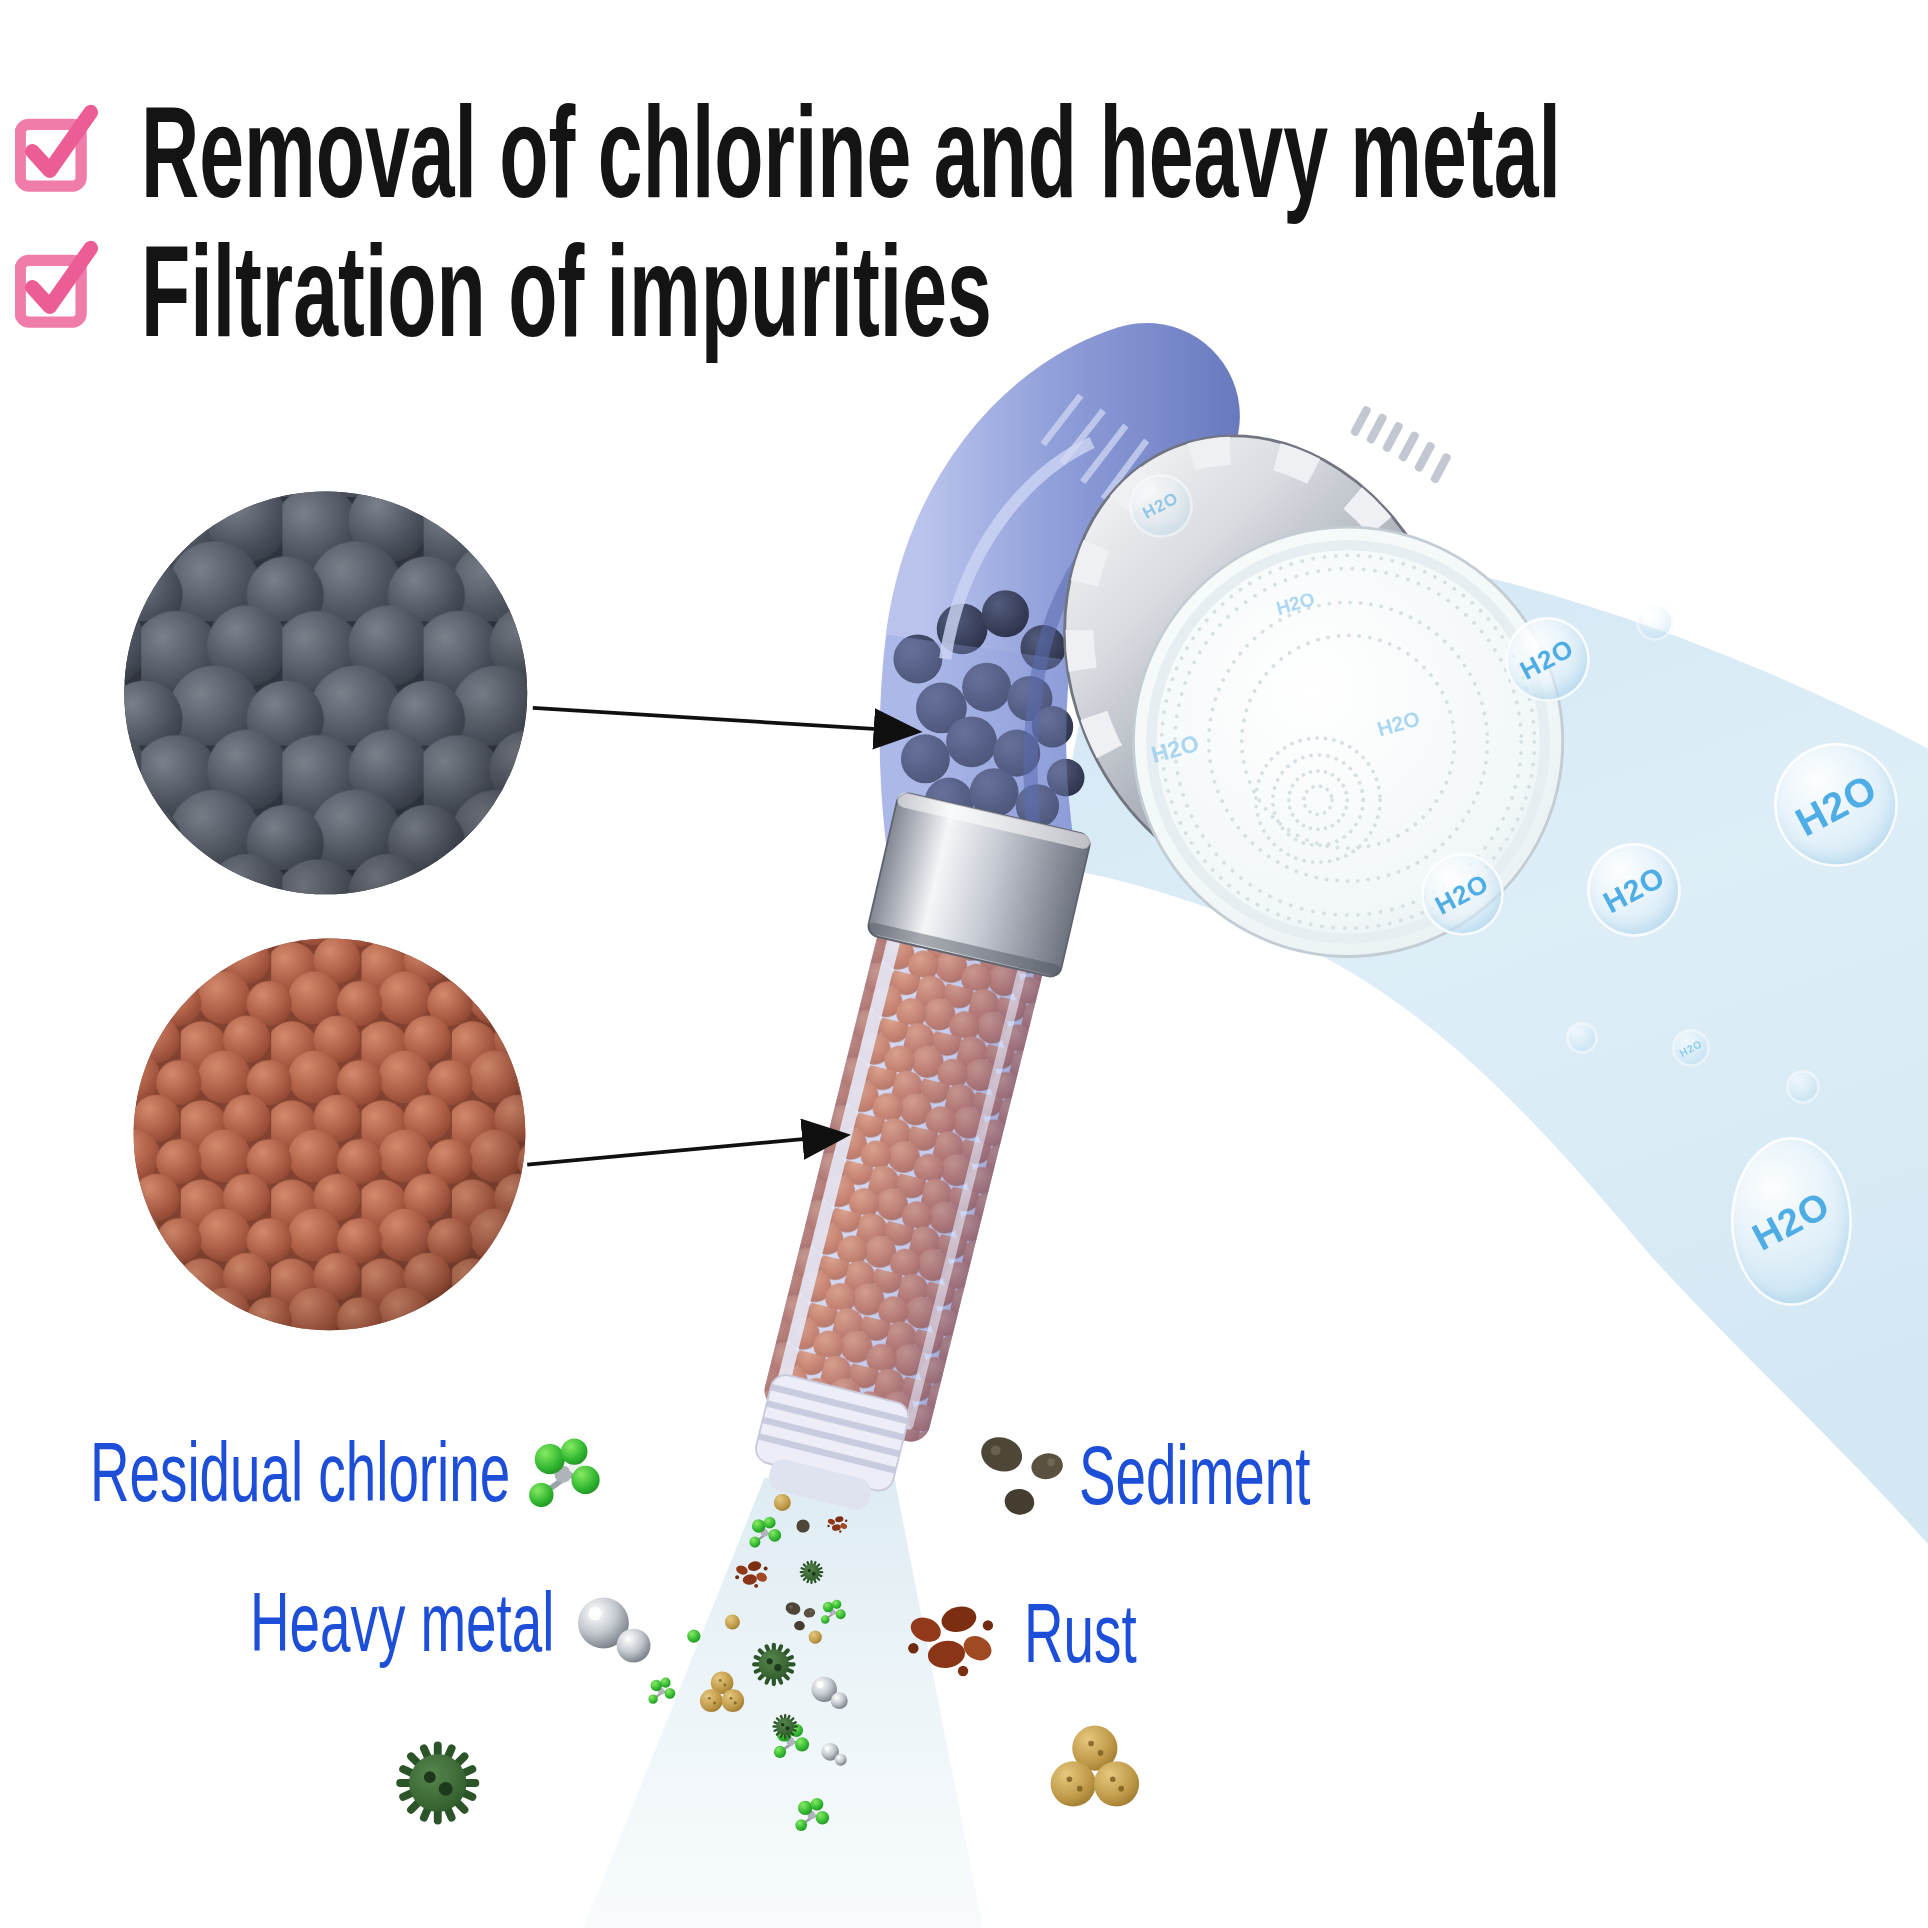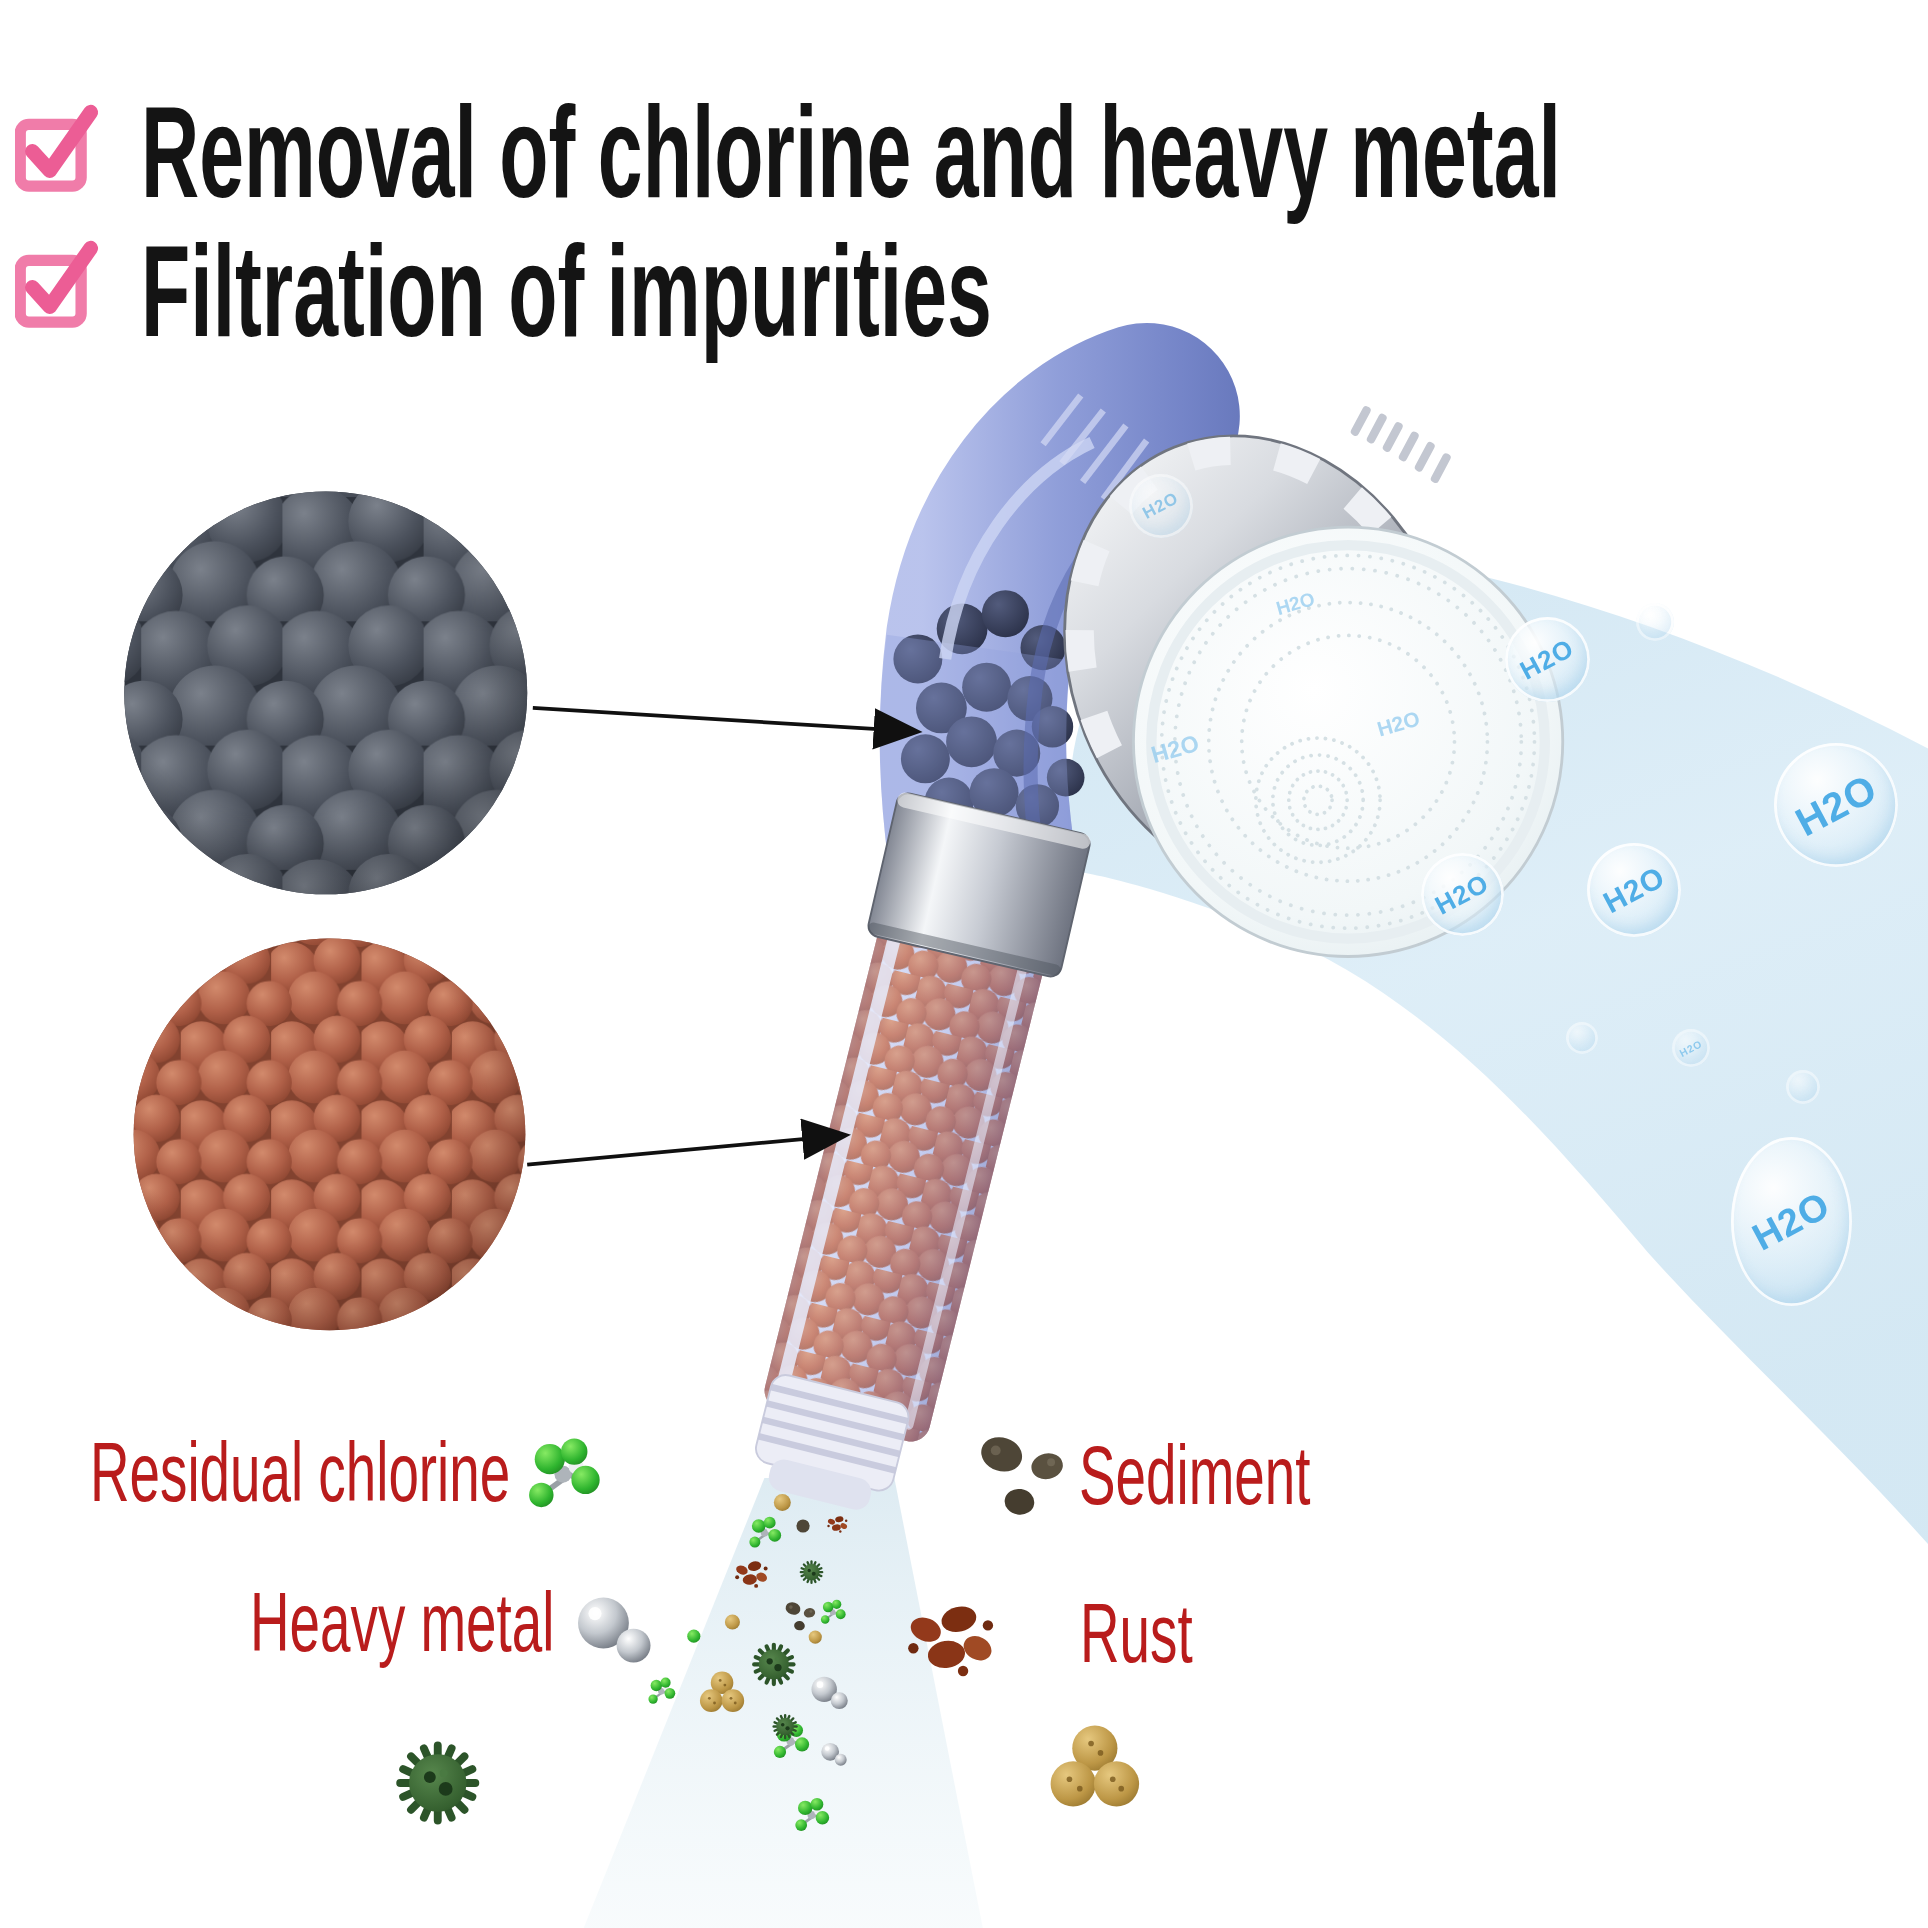--- a/index.html
+++ b/index.html
@@ -3,21 +3,21 @@
 <meta charset="utf-8">
 <style>
   html,body{margin:0;padding:0;background:#fff;}
   #canvas{position:relative;width:1928px;height:1928px;background:#ffffff;overflow:hidden;
           font-family:"Liberation Sans",sans-serif;}
   #art{position:absolute;left:0;top:0;z-index:1;}
   .hrow-text{position:absolute;z-index:5;color:#141414;font-weight:700;font-size:130px;line-height:1;white-space:nowrap;}
   .chk{position:absolute;z-index:5;width:87px;height:98px;}
   .cond{display:inline-block;transform:scaleX(0.62);transform-origin:0 0;white-space:nowrap;}
   .condl{display:inline-block;transform:scaleX(0.66);transform-origin:0 0;white-space:nowrap;}
-  .implabel{position:absolute;z-index:5;color:#b91c1c;font-size:83px;font-weight:400;line-height:1;white-space:nowrap;}
+  .implabel{position:absolute;z-index:5;color:#1d4ed8;font-size:83px;font-weight:400;line-height:1;white-space:nowrap;}
   .bub{position:absolute;z-index:4;border-radius:50%;
        background:radial-gradient(circle at 35% 30%, rgba(255,255,255,0.95), rgba(226,241,250,0.55) 55%, rgba(180,216,238,0.65));
        box-shadow:inset 0 0 0 2.8px rgba(255,255,255,0.85), inset -4.7px -7.5px 13px rgba(160,203,232,0.45);
        display:flex;align-items:center;justify-content:center;}
   .bub span{color:#4fade6;font-weight:700;transform:rotate(-28deg);letter-spacing:0.9px;}
   .bub.faint{opacity:.55;}
   .ph2o{position:absolute;z-index:4;color:#8cc8ee;font-weight:700;transform:rotate(-16deg);opacity:.7;}
 </style>
 </head>
 <body>
@@ -423,17 +423,17 @@
     <span class="ph2o" style="left:1151px;top:736px;font-size:23.5px">H2O</span>
     <span class="ph2o" style="left:1377px;top:712px;font-size:21px">H2O</span>
   </div>
 
   <div class="implabel" style="left:90px;top:1431px">
     <span class="condl">Residual chlorine</span></div>
   <div class="implabel" style="left:250px;top:1581px">
     <span class="condl">Heavy metal</span></div>
   <div class="implabel" style="left:1079px;top:1434px">
     <span class="condl">Sediment</span></div>
-  <div class="implabel" style="left:1080px;top:1592px">
+  <div class="implabel" style="left:1024px;top:1592px">
     <span class="condl">Rust</span></div>
 
 </div>
 
 
 </body></html>

